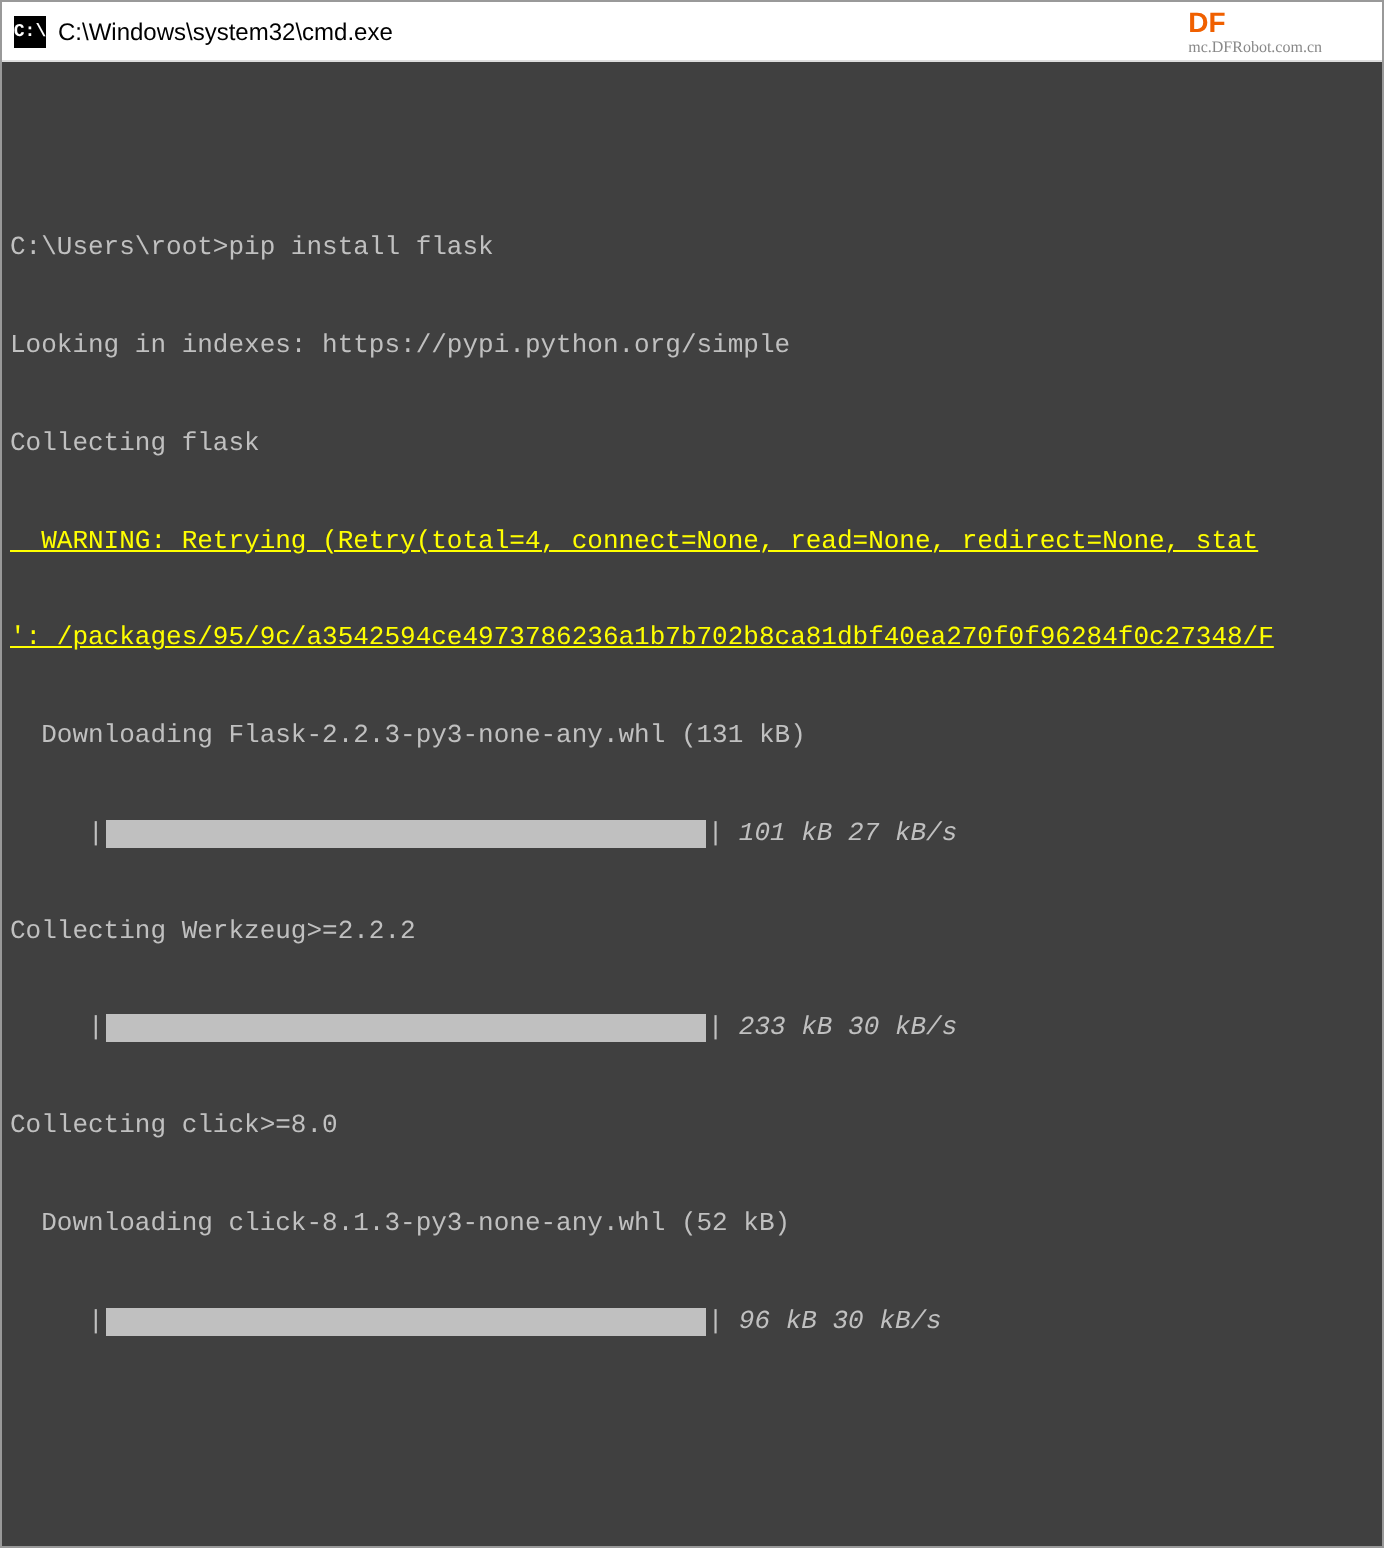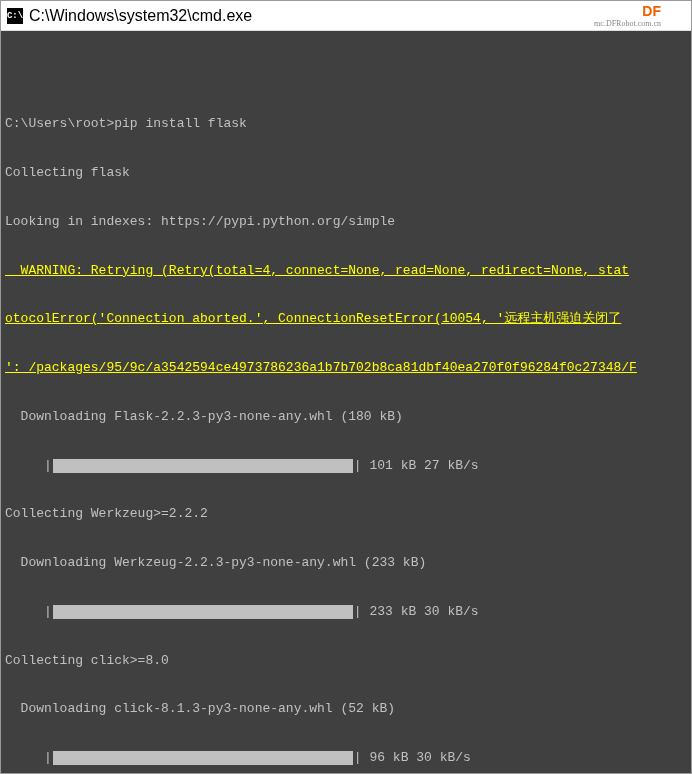--- a/index.html
+++ b/index.html
@@ -33,28 +33,28 @@
     margin-right: 6px;
     display: inline-flex;
     align-items: center;
     justify-content: center;
     color: #fff;
     font-size: 9px;
     font-weight: bold;
   }
   .titlebar-text {
     font-family: "Segoe UI", Tahoma, sans-serif;
-    font-size: 16px;
+    font-size: 12px;
     color: #000;
   }
   .watermark {
     position: absolute;
     right: 30px;
     top: 2px;
-    text-align: right;
+    text-align: left;
   }
   .watermark-df {
     color: #f06000;
     font-family: Arial, sans-serif;
     font-weight: bold;
     font-size: 14px;
   }
   .watermark-url {
     color: #888;
     font-family: Liberation Serif, serif;
@@ -76,53 +76,51 @@
     display: flex;
     align-items: center;
   }
   .pbar-prefix { white-space: pre; }
   .pbar-fill {
     background: #c0c0c0;
     height: 14px;
     width: 300px;
     margin: 0 1px;
   }
-  .pbar-suffix { white-space: pre; }
+  .pbar-suffix { white-space: pre; font-style: italic; }
 </style>
 </head>
 <body>
 
 <div class="window">
 
   <div class="titlebar">
     <span class="titlebar-icon">C:\</span>
     <span class="titlebar-text">C:\Windows\system32\cmd.exe</span>
     <div class="watermark">
       <div class="watermark-df">DF</div>
       <div class="watermark-url">mc.DFRobot.com.cn</div>
     </div>
   </div>
 
   <div class="terminal">
     <div class="line"> </div>
     <div class="line">C:\Users\root&gt;pip install flask</div>
+    <div class="line">Looking in indexes: https://pypi.python.org/simple</div>
     <div class="line">Collecting flask</div>
-    <div class="line">Looking in indexes: https://pypi.python.org/simple</div>
     <div class="line yellow">  WARNING: Retrying (Retry(total=4, connect=None, read=None, redirect=None, stat</div>
-    <div class="line yellow">otocolError('Connection aborted.', ConnectionResetError(10054, '远程主机强迫关闭了</div>
     <div class="line yellow">': /packages/95/9c/a3542594ce4973786236a1b7b702b8ca81dbf40ea270f0f96284f0c27348/F</div>
-    <div class="line">  Downloading Flask-2.2.3-py3-none-any.whl (180 kB)</div>
+    <div class="line">  Downloading Flask-2.2.3-py3-none-any.whl (131 kB)</div>
     <div class="pbar-row">
       <span class="pbar-prefix">     |</span>
       <span class="pbar-fill"></span>
       <span class="pbar-prefix">|</span>
       <span class="pbar-suffix"> 101 kB 27 kB/s</span>
     </div>
     <div class="line">Collecting Werkzeug&gt;=2.2.2</div>
-    <div class="line">  Downloading Werkzeug-2.2.3-py3-none-any.whl (233 kB)</div>
     <div class="pbar-row">
       <span class="pbar-prefix">     |</span>
       <span class="pbar-fill"></span>
       <span class="pbar-prefix">|</span>
       <span class="pbar-suffix"> 233 kB 30 kB/s</span>
     </div>
     <div class="line">Collecting click&gt;=8.0</div>
     <div class="line">  Downloading click-8.1.3-py3-none-any.whl (52 kB)</div>
     <div class="pbar-row">
       <span class="pbar-prefix">     |</span>

